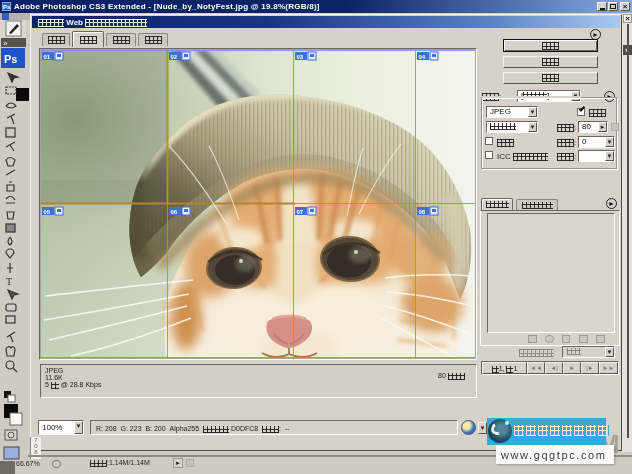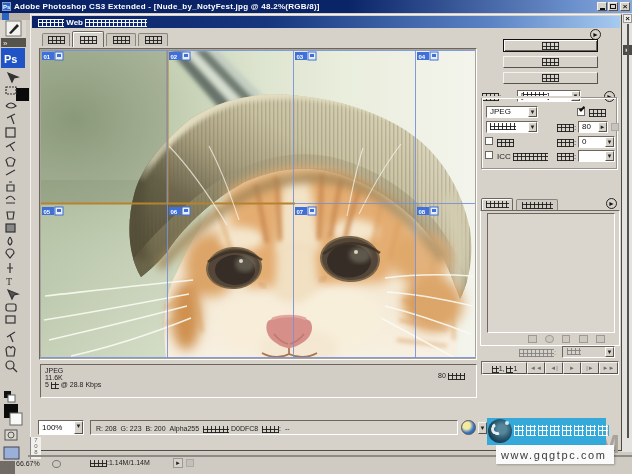--- a/index.html
+++ b/index.html
@@ -30,21 +30,21 @@
  color:#222;font-size:6px;line-height:9px;text-align:center;}
 .cb{width:8px;height:8px;background:#fff;border:1px solid #6c665e;display:inline-block;}
 .flyout{width:11px;height:11px;border-radius:50%;border:1px solid #222;background:#d6d2ca;
  color:#111;font-size:7px;line-height:9px;text-align:center;}
 </style></head>
 <body>
 
 <div class="abs" style="left:0;top:0;width:632px;height:13px;
  background:linear-gradient(90deg,#0a2266 0%,#0a2468 55%,#6f94cf 92%,#8aa8d8 100%);"></div>
 <div class="abs" style="left:2px;top:2px;width:9px;height:9px;background:#2b63c5;border:1px solid #7f9fd0;color:#fff;font-size:6px;line-height:8px;text-align:center;font-weight:bold;">Ps</div>
-<div class="abs" style="left:14px;top:2px;color:#fff;font-weight:bold;font-size:8px;letter-spacing:.25px;">Adobe Photoshop CS3 Extended - [Nude_by_NotyFest.jpg @ 48.2%(RGB/8)]</div>
+<div class="abs" style="left:14px;top:2px;color:#fff;font-weight:bold;font-size:8px;letter-spacing:.25px;">Adobe Photoshop CS3 Extended - [Nude_by_NotyFest.jpg @ 19.8%(RGB/8)]</div>
 <div class="abs btn" style="left:597px;top:2px;width:10px;height:9px;">
     <div class="abs" style="left:2px;top:5px;width:5px;height:2px;background:#111;"></div>
   </div>
 <div class="abs btn" style="left:608px;top:2px;width:10px;height:9px;">
     <div class="abs" style="left:1px;top:1px;width:6px;height:5px;border:1px solid #111;"></div>
   </div>
 <div class="abs btn" style="left:620px;top:2px;width:10px;height:9px;color:#111;font-size:8px;line-height:8px;text-align:center;font-weight:bold;">×</div>
 
 <div id="tools">
 <svg class="abs" style="left:0;top:13px;" width="30" height="461" viewBox="0 0 30 461">

